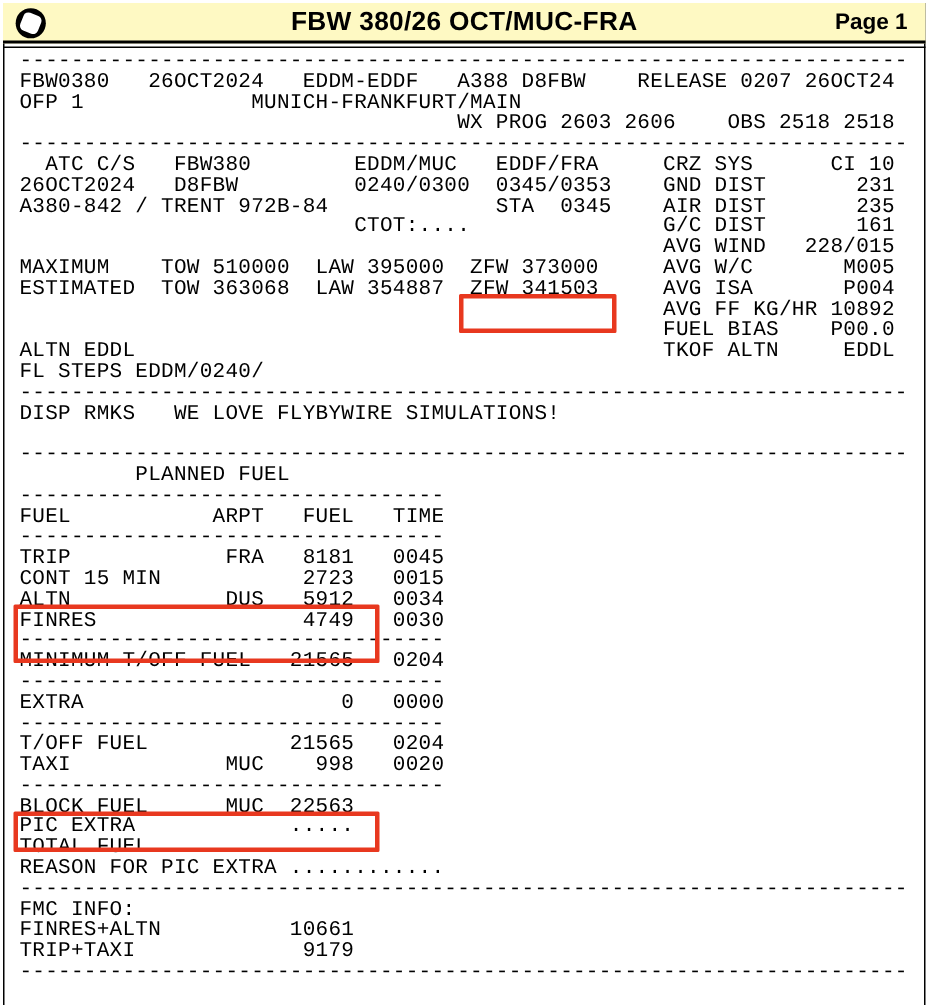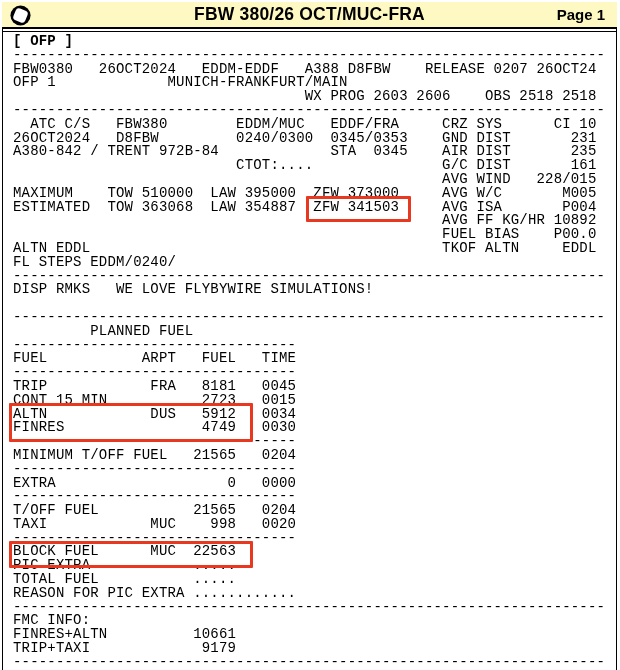--- a/index.html
+++ b/index.html
@@ -74,21 +74,20 @@
       <circle cx="12" cy="12" r="10.5" fill="#000"></circle>
       <g transform="rotate(22 12 12)">
         <rect x="5.4" y="5.4" width="13.2" height="13.2" rx="3.6" fill="#fff"></rect>
       </g>
     </svg>
     <span class="win-title">FBW 380/26 OCT/MUC-FRA</span>
     <span class="page-label">Page 1</span>
   </div>
 
   <div class="content">
-    <pre class="mono bold">[ OFP ]</pre>
     <pre class="mono">---------------------------------------------------------------------
 FBW0380   26OCT2024   EDDM-EDDF   A388 D8FBW    RELEASE 0207 26OCT24
 OFP 1             MUNICH-FRANKFURT/MAIN
                                   WX PROG 2603 2606    OBS 2518 2518
 ---------------------------------------------------------------------</pre>
     <pre class="mono">  ATC C/S   FBW380        EDDM/MUC   EDDF/FRA     CRZ SYS      CI 10
 26OCT2024   D8FBW         0240/0300  0345/0353    GND DIST       231
 A380-842 / TRENT 972B-84             STA  0345    AIR DIST       235
                           CTOT:....               G/C DIST       161
                                                   AVG WIND   228/015

